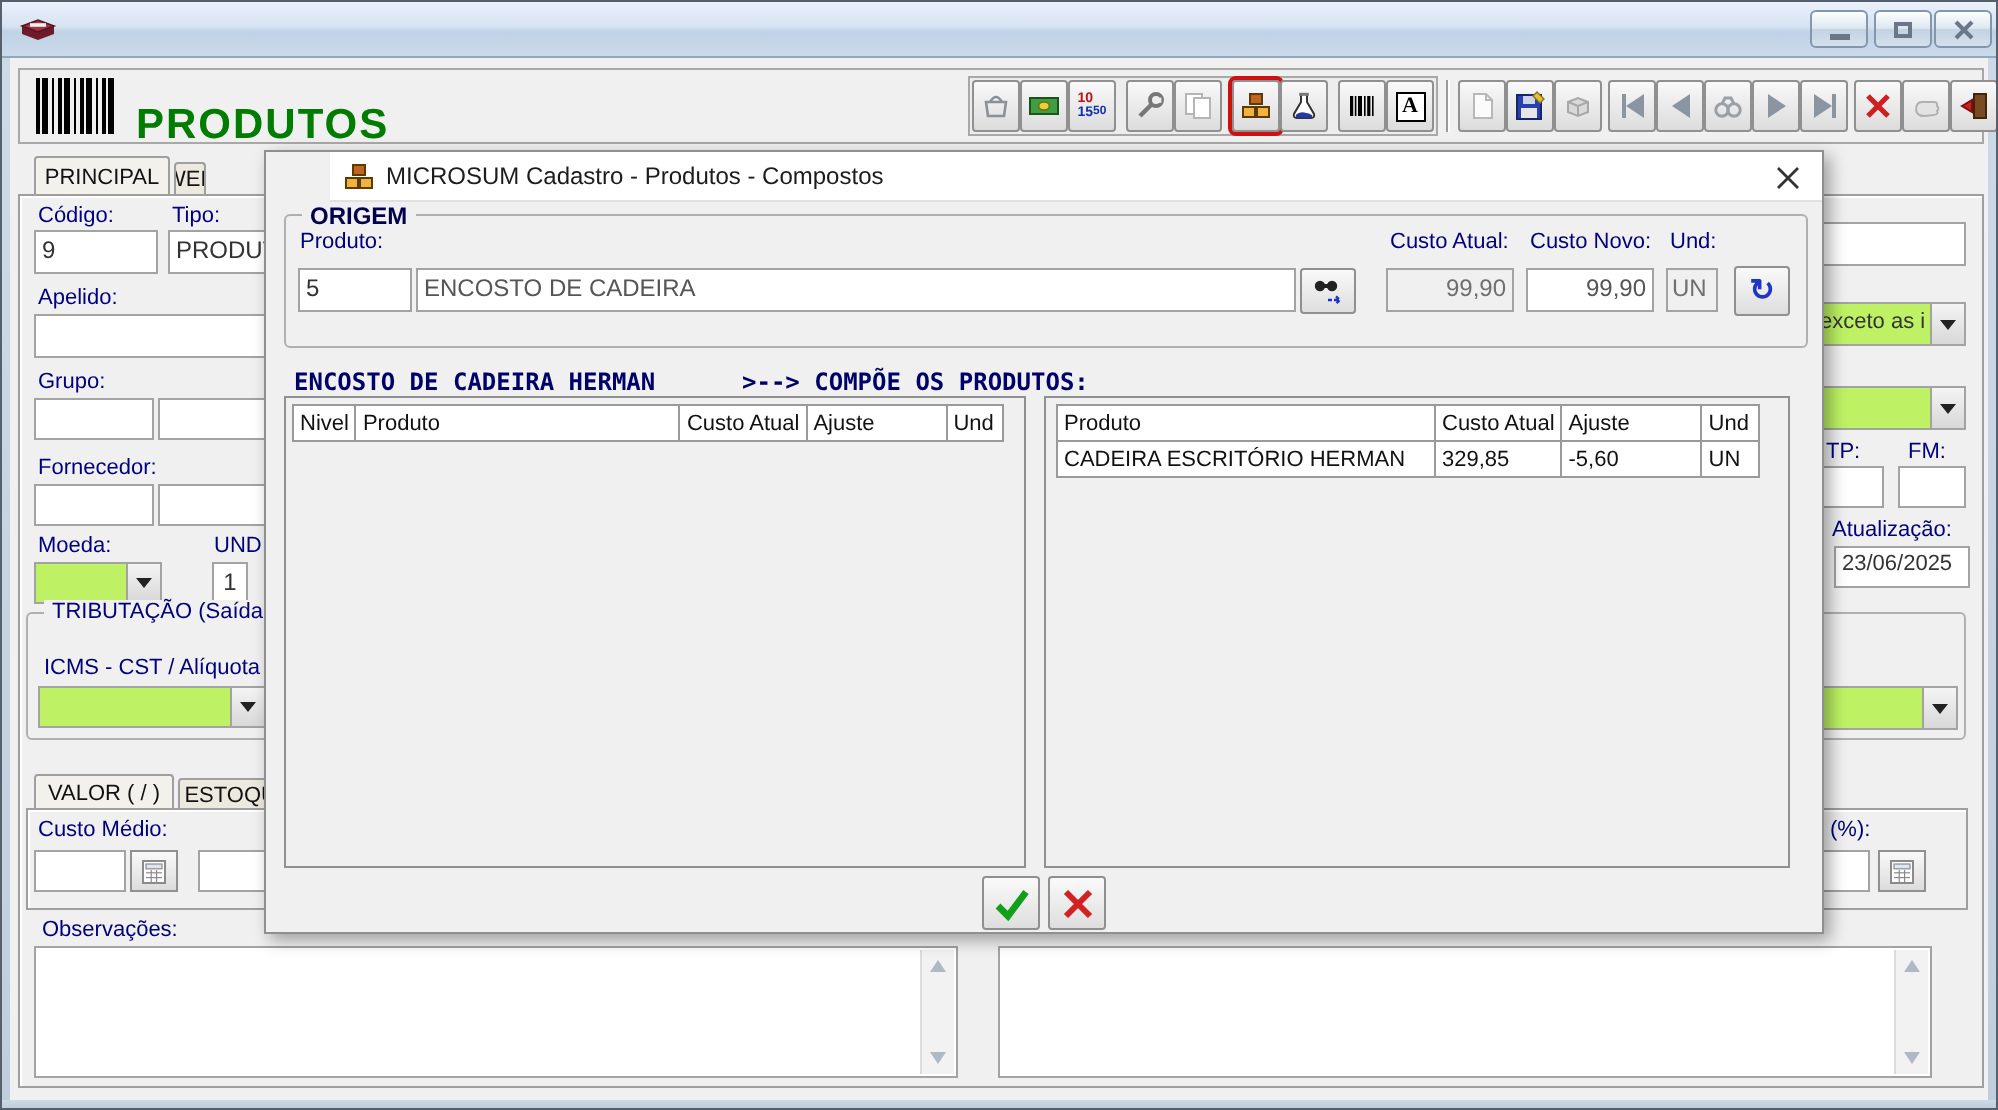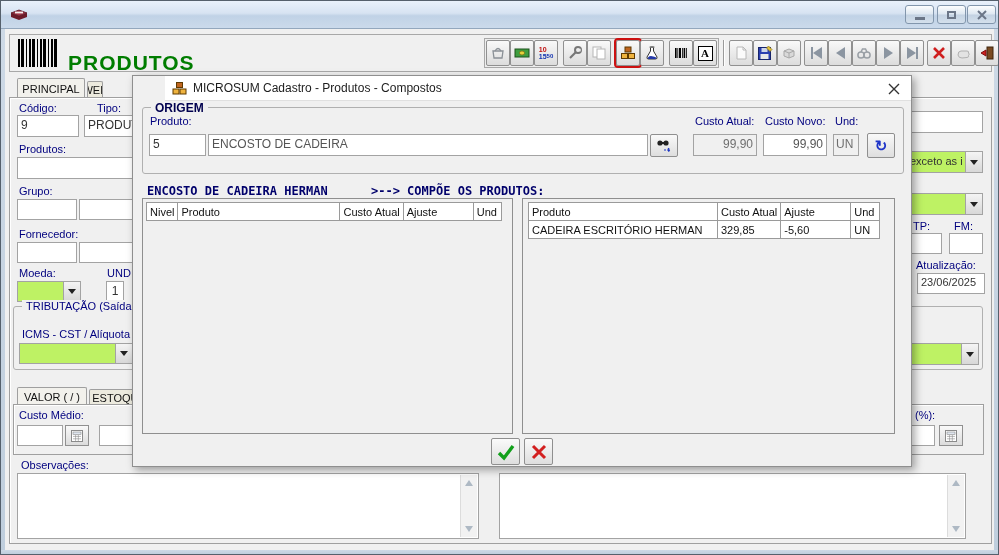--- a/index.html
+++ b/index.html
@@ -248,24 +248,24 @@
   <div class="tab active" style="left:16px;top:77px;width:68px;height:20px;">
       <span>PRINCIPAL</span>
     </div>
   <div class="tab" style="left:86px;top:80px;width:16px;height:17px;">
       <span>WEB</span>
     </div>
   <div class="panel3d" style="left:8px;top:96px;width:983px;height:447px;"></div>
 
   <span class="lbl" style="left:18px;top:101px;">Código:</span>
   <div class="fld" style="left:16px;top:114px;width:62px;height:22px;">9</div>
-  <span class="lbl" style="left:96px;top:101px;">Tipo:</span>
+  <span class="lbl" style="left:85px;top:101px;">Tipo:</span>
   <div class="fld" style="left:83px;top:114px;width:110px;height:22px;">PRODUTO</div>
 
-  <span class="lbl" style="left:18px;top:142px;">Produtos:</span>
+  <span class="lbl" style="left:18px;top:142px;">Apelido:</span>
   <div class="fld" style="left:16px;top:156px;width:300px;height:22px;"></div>
 
   <span class="lbl" style="left:18px;top:184px;">Grupo:</span>
   <div class="fld" style="left:16px;top:198px;width:60px;height:21px;"></div>
   <div class="fld" style="left:78px;top:198px;width:130px;height:21px;"></div>
 
   <span class="lbl" style="left:18px;top:227px;">Fornecedor:</span>
   <div class="fld" style="left:16px;top:241px;width:60px;height:21px;"></div>
   <div class="fld" style="left:78px;top:241px;width:130px;height:21px;"></div>
 

